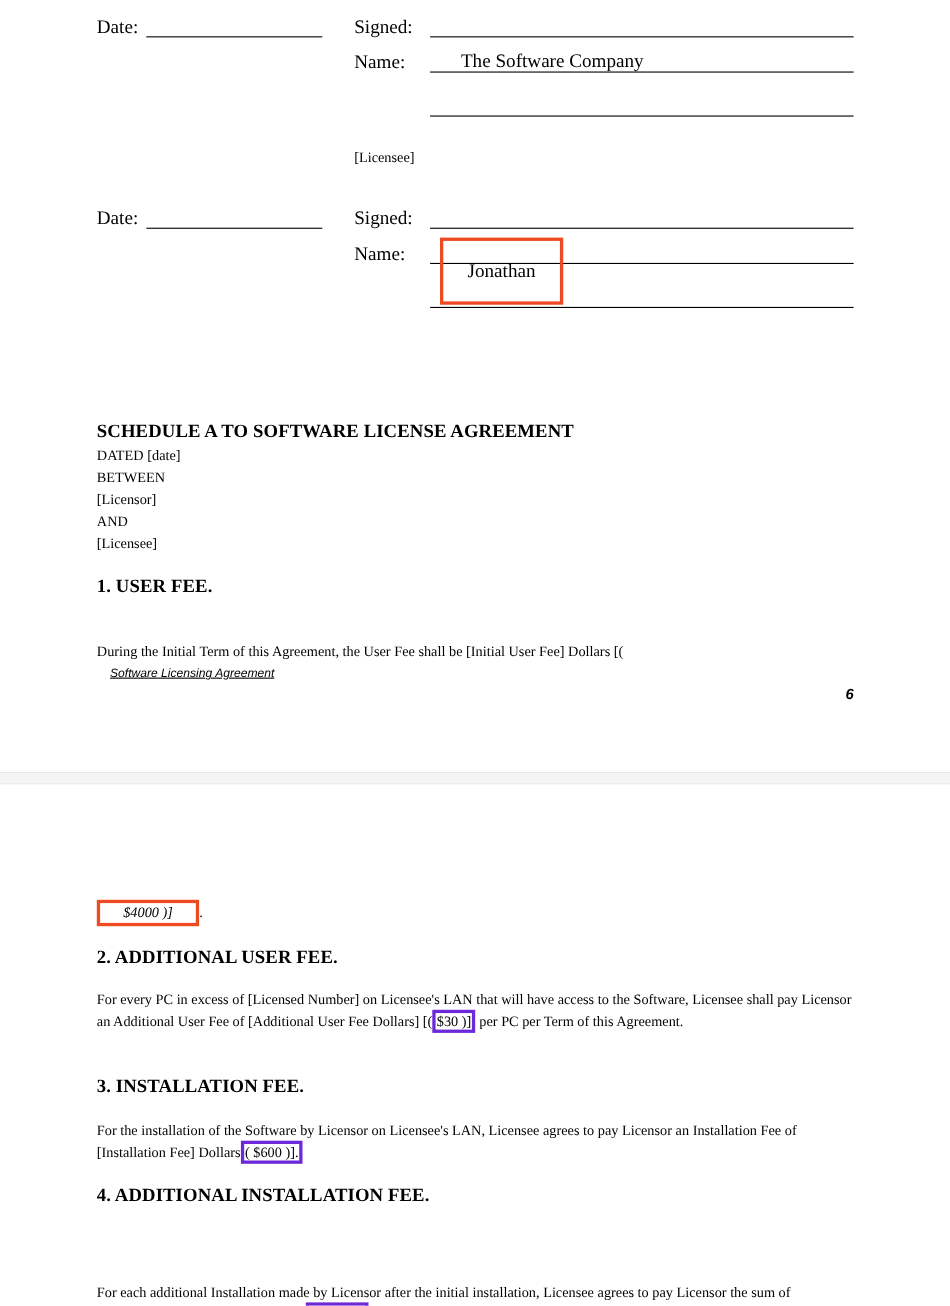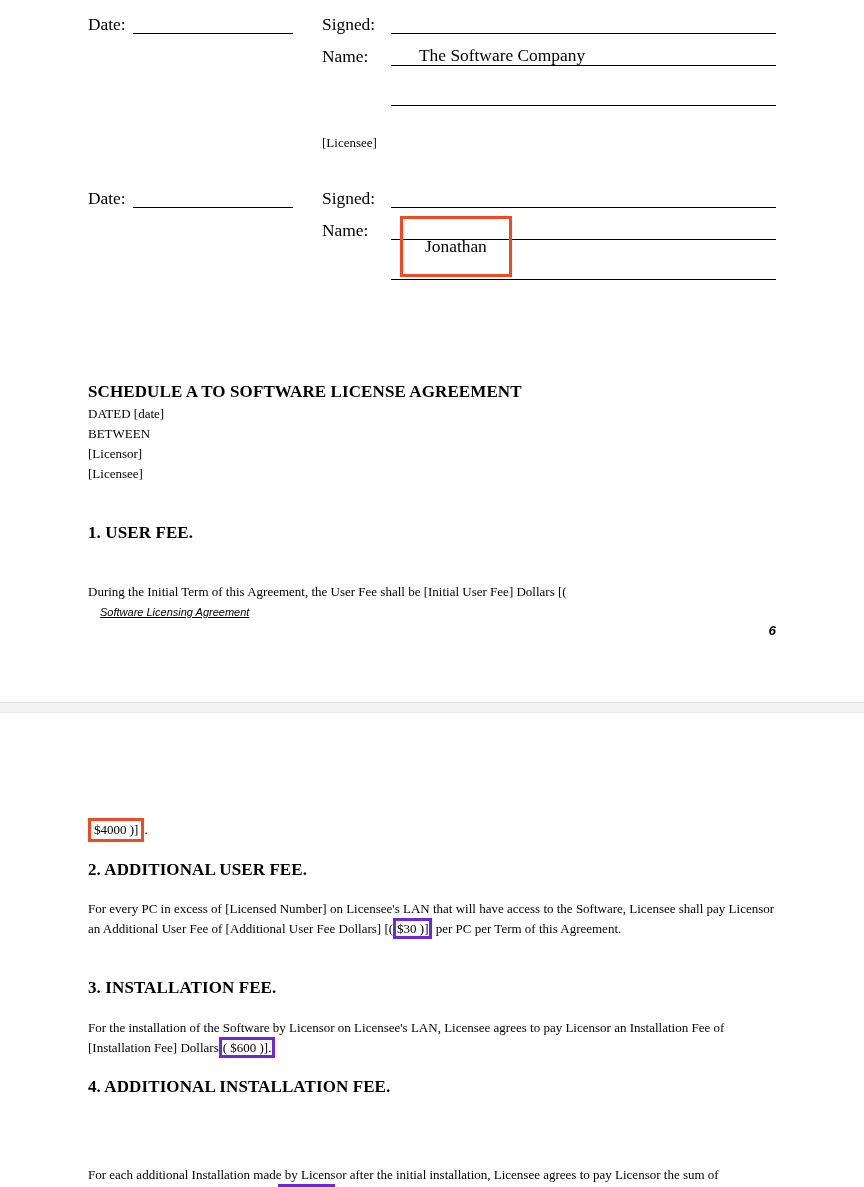--- a/index.html
+++ b/index.html
@@ -181,20 +181,21 @@
 </div>
 
 <div class="content" style="top:364px;margin-top:18px;">
   <div class="heading">SCHEDULE A TO SOFTWARE LICENSE AGREEMENT</div>
 </div>
 
 <div class="content" style="top:404px;">
   <div class="body-text">DATED [date]</div>
   <div class="body-text">BETWEEN</div>
   <div class="body-text">[Licensor]</div>
+  <div class="body-text">AND</div>
   <div class="body-text">[Licensee]</div>
 </div>
 
 <div class="content" style="top:523px;">
   <div class="heading">1. USER FEE.</div>
 </div>
 <div class="content" style="top:582px;">
   <div class="body-text">During the Initial Term of this Agreement, the User Fee shall be [Initial User Fee] Dollars [(</div>
 </div>
 
@@ -202,21 +203,21 @@
 <div class="footer-page" style="top:623px;">6</div>
 
 <div class="page-break" style="top:696px;">
   <div class="pb-line-top"></div>
   <div class="pb-fill"></div>
   <div class="pb-line-bot"></div>
 </div>
 
 <div class="content" style="top:818px;">
   <div class="body-text">
-    <span class="hl" style="padding:1px 3px;">$4000 )]</span><span>.</span>
+    <span class="hl" style="padding:1px 21px;font-style:italic;">$4000 )]</span><span>.</span>
   </div>
 </div>
 
 <div class="content" style="top:860px;">
   <div class="heading">2. ADDITIONAL USER FEE.</div>
 </div>
 <div class="content" style="top:899px;">
   <div class="body-text"><span>For every PC in excess of [Licensed Number] on Licensee's LAN that will have access to the Software, Licensee shall pay Licensor an Additional User Fee of [Additional User Fee Dollars] [(</span><span class="hl-inline">$30 )]</span><span> per PC per Term of this Agreement.</span></div>
 </div>
 

